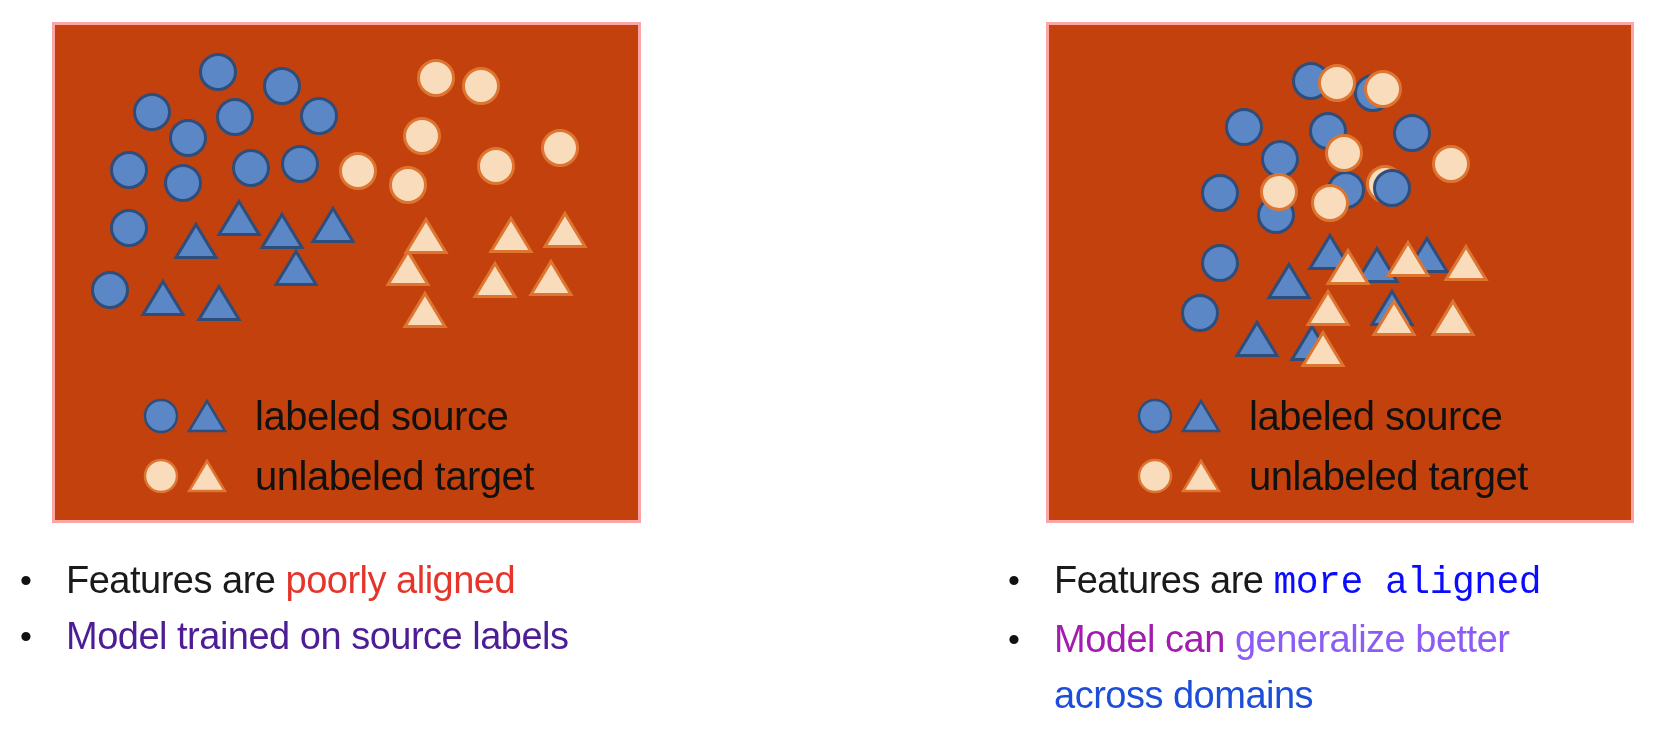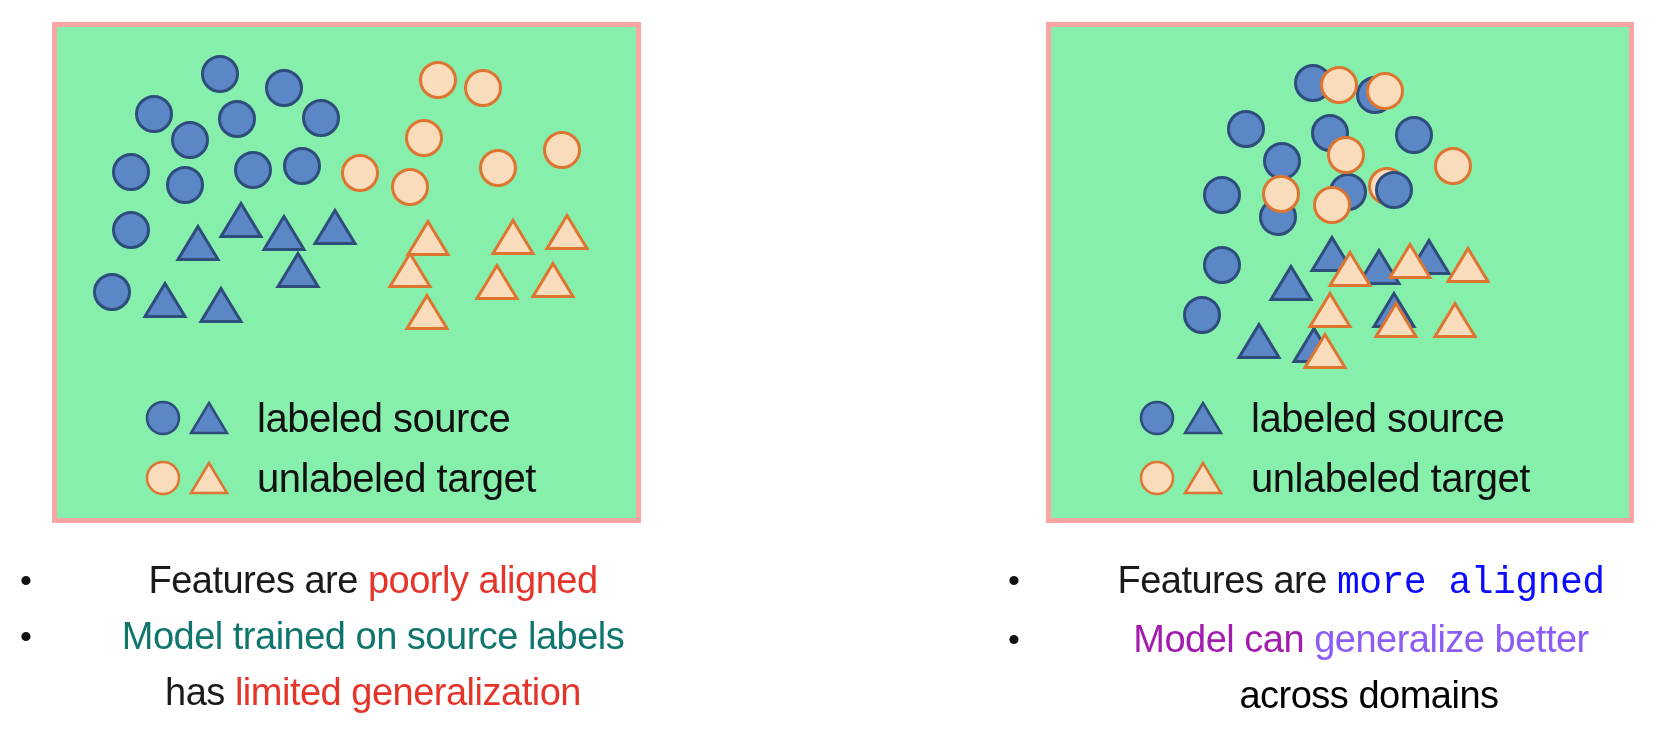--- a/index.html
+++ b/index.html
@@ -4,39 +4,39 @@
 <style>
   html,body{margin:0;padding:0;}
   body{
     width:1658px;height:754px;position:relative;overflow:hidden;
     background:#ffffff;
     font-family:"Liberation Sans", sans-serif;
     color:#1a1a1a;
   }
   .panel{
     position:absolute;top:22px;height:501px;
-    border:5px solid #fca5a5;background:#86efac;box-sizing:border-box;
+    border:3px solid #fca5a5;background:#c2410c;box-sizing:border-box;
   }
   #panel-left{left:52px;width:589px;}
   #panel-right{left:1046px;width:588px;}
   svg.scatter{position:absolute;left:0;top:0;}
   .legend{
     position:absolute;left:86px;top:369px;
     display:flex;flex-direction:column;gap:16px;
   }
   .legend-row{display:flex;align-items:center;gap:24px;height:44px;}
   .legend-label{
     font-size:40px;color:#111;white-space:nowrap;letter-spacing:-0.5px;
   }
   .bullets{position:absolute;top:552px;width:660px;font-size:38px;letter-spacing:-0.5px;}
   #bullets-left{left:20px;}
   #bullets-right{left:1008px;}
   .bullet-item{display:flex;align-items:flex-start;}
   .dot{flex:none;width:46px;line-height:56px;font-size:34px;color:#111;}
-  .lines{flex:1;text-align:center;}
+  .lines{flex:1;}
   .line{line-height:56px;white-space:nowrap;}
 </style>
 </head>
 <body>
 
 <div id="panel-left" class="panel">
   <svg class="scatter" width="583" height="495" viewBox="0 0 583 495">
       <circle cx="163" cy="47" r="17.5" fill="#5b87c6" stroke="#2e4d7b" stroke-width="3"></circle>
       <circle cx="227" cy="61" r="17.5" fill="#5b87c6" stroke="#2e4d7b" stroke-width="3"></circle>
       <circle cx="97" cy="87" r="17.5" fill="#5b87c6" stroke="#2e4d7b" stroke-width="3"></circle>
@@ -146,32 +146,31 @@
 <div id="bullets-left" class="bullets">
     <div class="bullet-item">
       <span class="dot">•</span>
       <div class="lines">
         <div class="line"><span style="color: rgb(26, 26, 26);">Features are </span><span style="color: rgb(229, 53, 43);">poorly aligned</span></div>
       </div>
     </div>
     <div class="bullet-item">
       <span class="dot">•</span>
       <div class="lines">
-        <div class="line"><span style="color: #0f766e; margin-top: 19px;">Model trained on source labels</span></div>
-        <div class="line"><span style="color: rgb(26, 26, 26);">has </span><span style="color: rgb(229, 53, 43);">limited generalization</span></div>
+        <div class="line"><span style="color: #4c1d95; margin-top: 19px;">Model trained on source labels</span></div>
       </div>
     </div>
   </div>
 <div id="bullets-right" class="bullets">
     <div class="bullet-item">
       <span class="dot">•</span>
       <div class="lines">
         <div class="line"><span style="color: rgb(26, 26, 26);">Features are </span><span style="color: rgb(11, 11, 255); font-family: Liberation Mono, monospace;">more aligned</span></div>
       </div>
     </div>
     <div class="bullet-item">
       <span class="dot">•</span>
       <div class="lines">
         <div class="line"><span style="color: #a21caf;">Model can </span><span style="color: #8b5cf6;">generalize better</span></div>
-        <div class="line"><span style="color: #000000; margin-left: 16px;">across domains</span></div>
+        <div class="line"><span style="color: #1d4ed8;">across domains</span></div>
       </div>
     </div>
   </div>
 
 </body></html>

